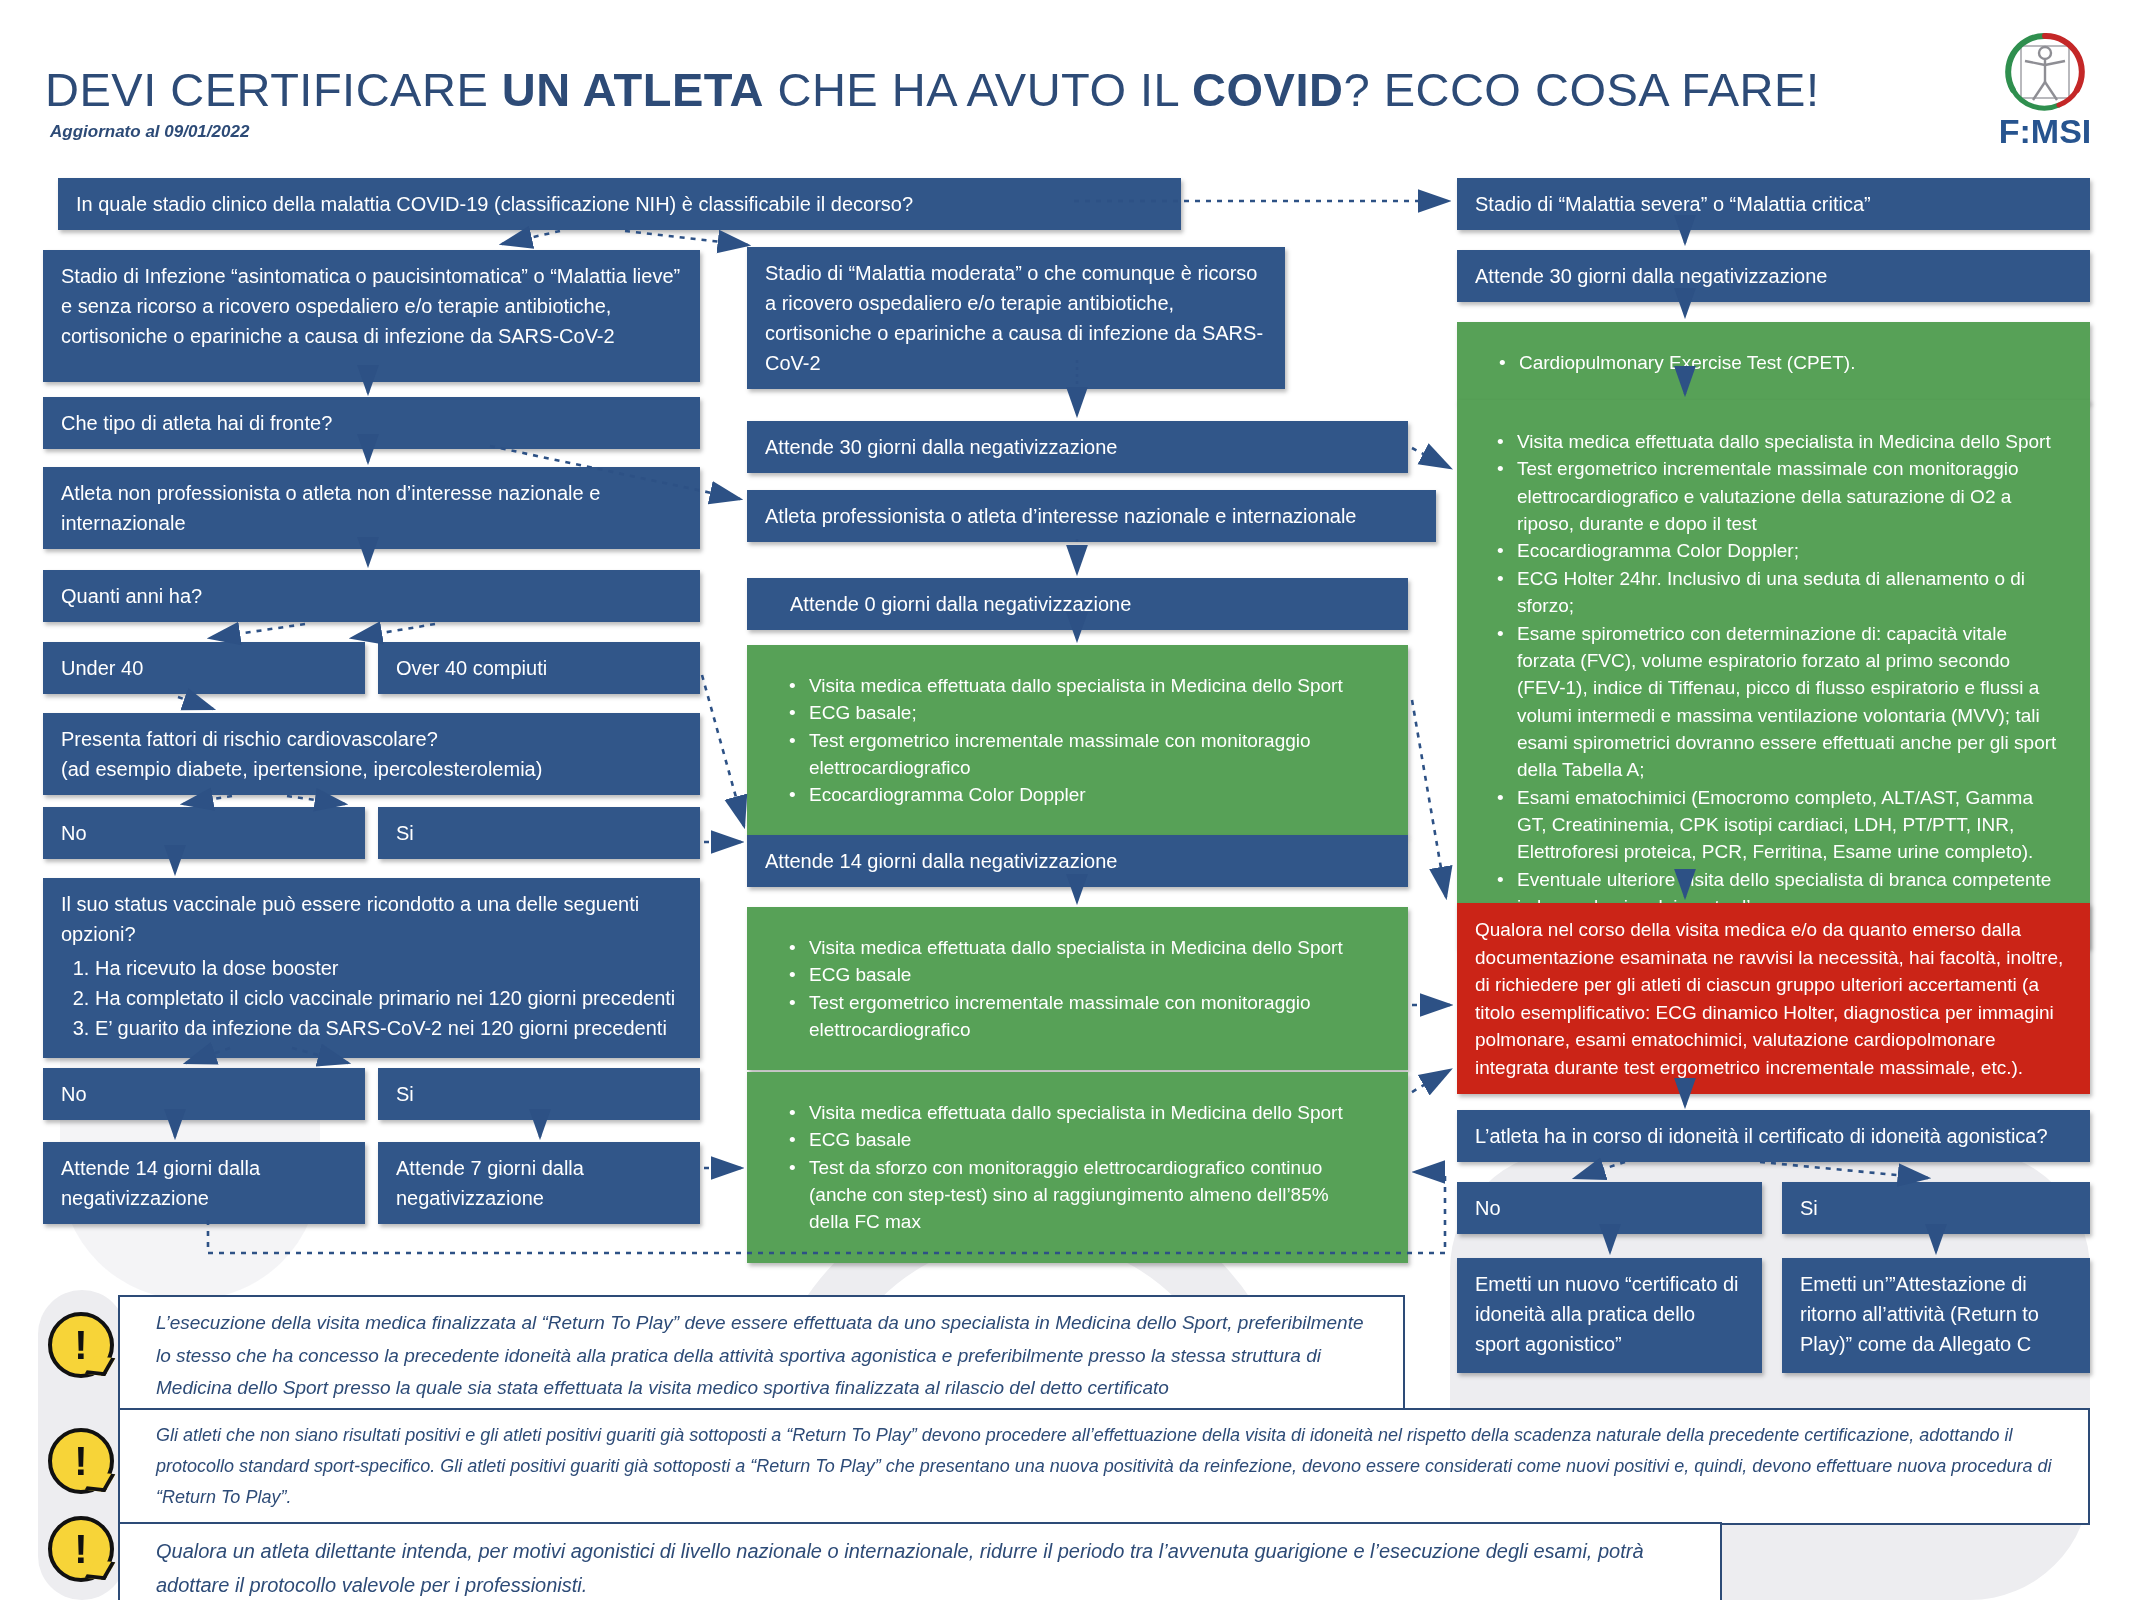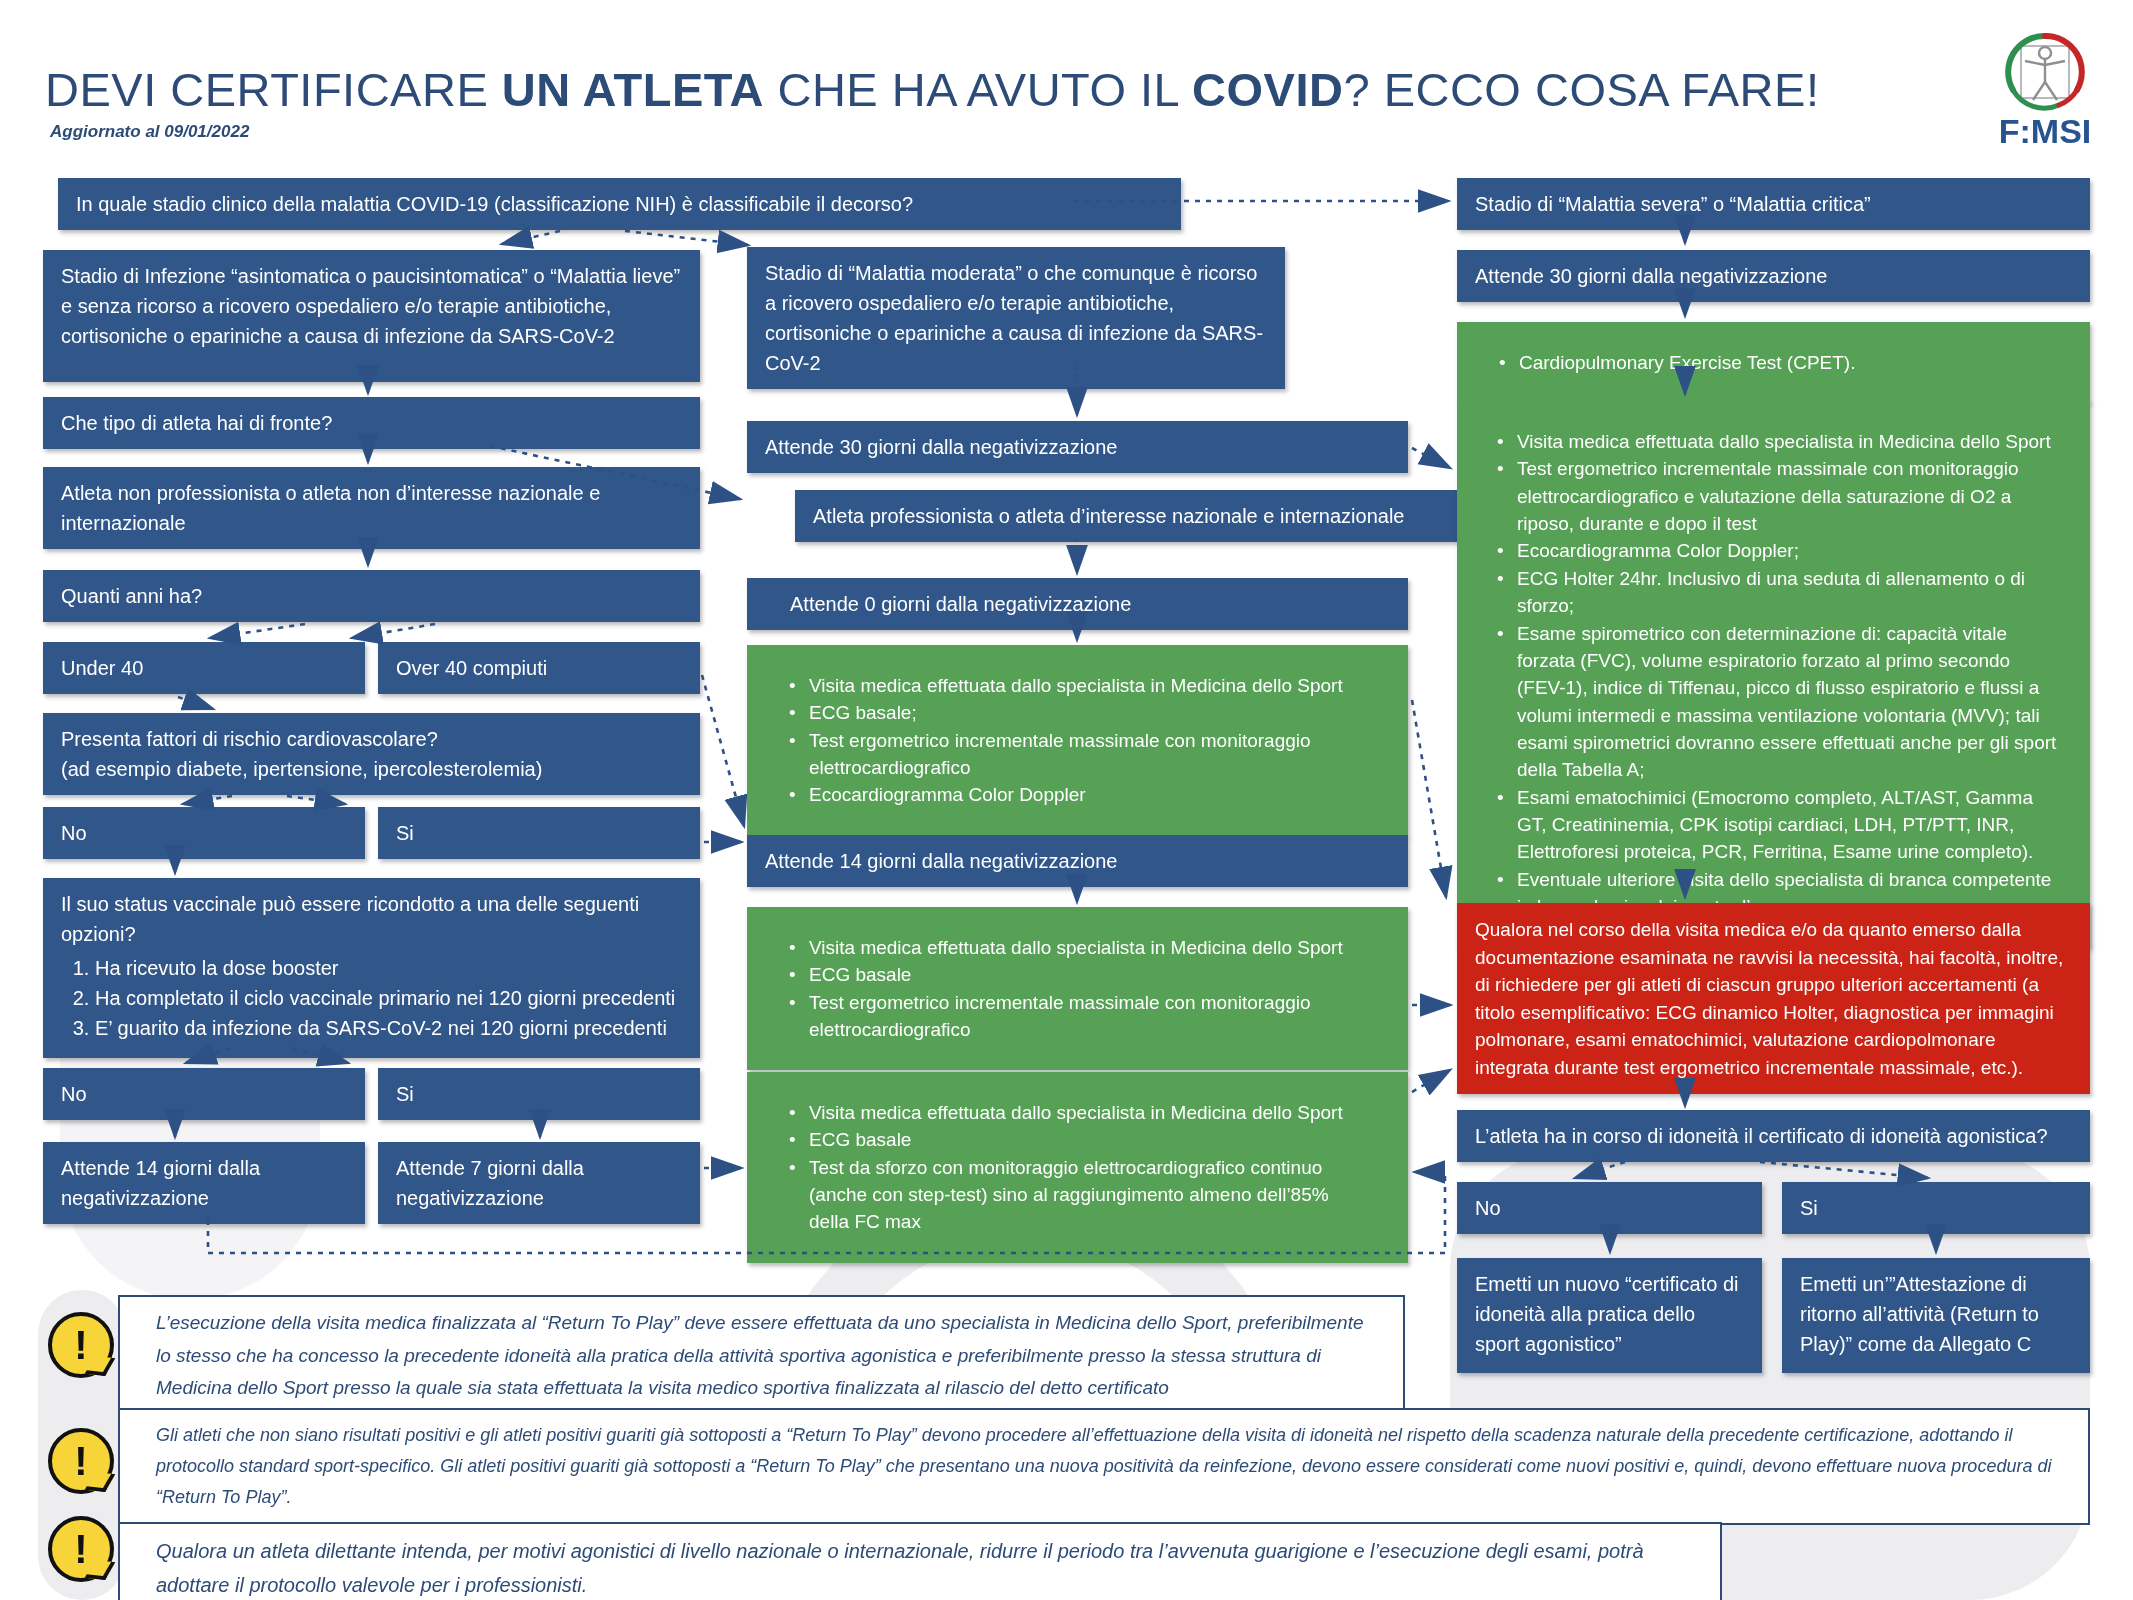--- a/index.html
+++ b/index.html
@@ -102,21 +102,21 @@
         <li>E’ guarito da infezione da SARS-CoV-2 nei 120 giorni precedenti</li>
       </ol>
 </div>
 <div class="box" style="left:43px;top:1068px;width:322px;min-height:51px;">No</div>
 <div class="box" style="left:378px;top:1068px;width:322px;min-height:51px;">Si</div>
 <div class="box" style="left:43px;top:1142px;width:322px;min-height:76px;">Attende 14 giorni dalla negativizzazione</div>
 <div class="box" style="left:378px;top:1142px;width:322px;min-height:76px;">Attende 7 giorni dalla negativizzazione</div>
 
 <div class="box" style="left:747px;top:247px;width:538px;min-height:110px;">Stadio di “Malattia moderata” o che comunque è ricorso a ricovero ospedaliero e/o terapie antibiotiche, cortisoniche o epariniche a causa di infezione da SARS-CoV-2</div>
 <div class="box" style="left:747px;top:421px;width:661px;min-height:47px;">Attende 30 giorni dalla negativizzazione</div>
-<div class="box" style="left:747px;top:490px;width:689px;min-height:47px;margin-left:48px;">Atleta professionista o atleta d’interesse nazionale e internazionale</div>
+<div class="box" style="left:747px;top:490px;width:689px;min-height:47px;">Atleta professionista o atleta d’interesse nazionale e internazionale</div>
 <div class="box" style="left:747px;top:578px;width:661px;min-height:47px;padding-left:43px;">Attende 0 giorni dalla negativizzazione</div>
 <div class="box green" style="left:747px;top:645px;width:661px;min-height:160px;">
   <ul>
         <li>Visita medica effettuata dallo specialista in Medicina dello Sport</li>
         <li>ECG basale;</li>
         <li>Test ergometrico incrementale massimale con monitoraggio elettrocardiografico</li>
         <li>Ecocardiogramma Color Doppler</li>
       </ul>
 </div>
 <div class="box" style="left:747px;top:835px;width:661px;min-height:52px;">Attende 14 giorni dalla negativizzazione</div>

